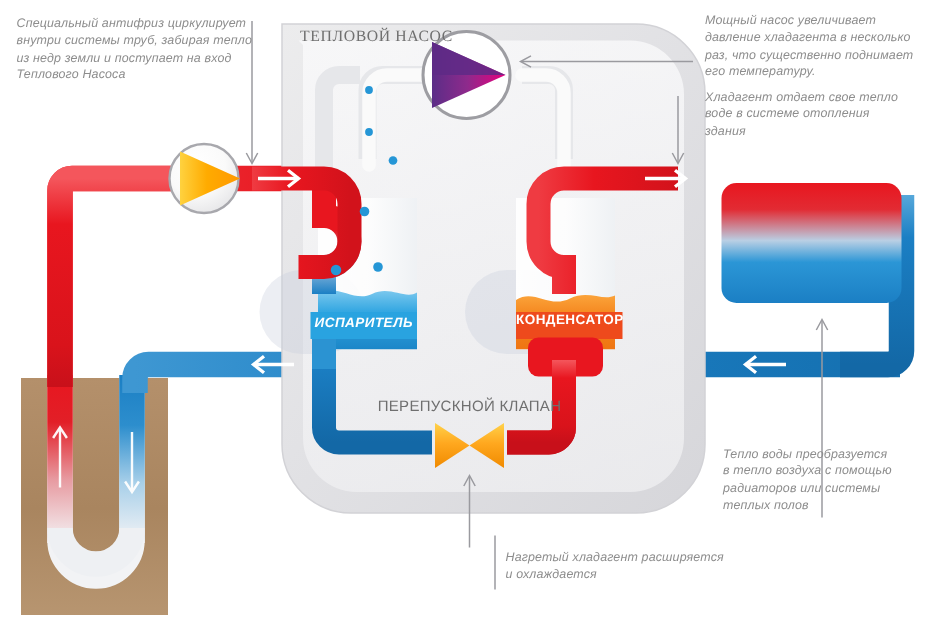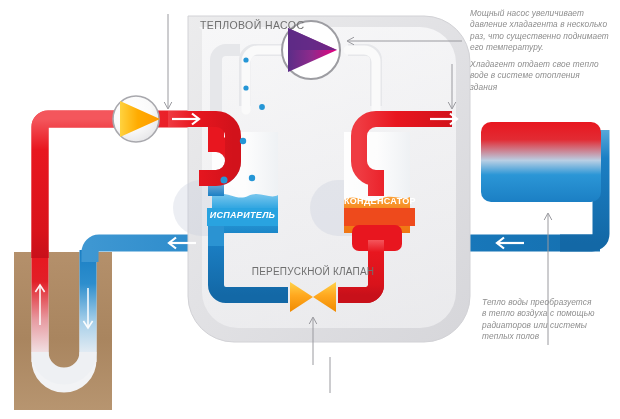--- a/index.html
+++ b/index.html
@@ -349,37 +349,43 @@
       <path d="M548 345 L548 214"></path>
         <path d="M544.2 220 L548 213 L551.8 220"></path>
 
       <path d="M313 365 L313 318"></path>
         <path d="M309.2 324 L313 317 L316.8 324"></path>
 
       <path d="M330 357 L330 393"></path>
     </g>
   </svg>
 
-  <div class="hp-title" style="left:200px;top:19px;">ТЕПЛОВОЙ НАСОС</div>
+  <div class="hp-title" style="left:200px;top:19px;font-family:Liberation Serif, serif;">ТЕПЛОВОЙ НАСОС</div>
 
   <div class="tank-label" style="left:207px;top:210px;width:71px;font-style:italic;">ИСПАРИТЕЛЬ</div>
 
-  <div class="tank-label" style="left:344px;top:196px;width:71px;">КОНДЕНСАТОР</div>
+  <div class="tank-label" style="left:344px;top:208px;width:71px;">КОНДЕНСАТОР</div>
 
   <div class="valve-label" style="left:243px;top:266px;width:140px;">ПЕРЕПУСКНОЙ КЛАПАН</div>
 
+  <div class="anno" style="left:11px;top:10px;width:165px;">Специальный антифриз циркулирует
+внутри системы труб, забирая тепло
+из недр земли и поступает на вход
+Теплового Насоса</div>
 
   <div class="anno" style="left:470px;top:59px;width:150px;">Хладагент отдает свое тепло
 воде в системе отопления
 здания</div>
 
   <div class="anno" style="left:470px;top:8px;width:150px;">Мощный насос увеличивает
 давление хладагента в несколько
 раз, что существенно поднимает
 его температуру.</div>
 
   <div class="anno" style="left:482px;top:297px;width:140px;">Тепло воды преобразуется
 в тепло воздуха с помощью
 радиаторов или системы
 теплых полов</div>
 
+  <div class="anno" style="left:337px;top:366px;width:180px;">Нагретый хладагент расширяется
+и охлаждается</div>
 
 </div>
 
 </body></html>

